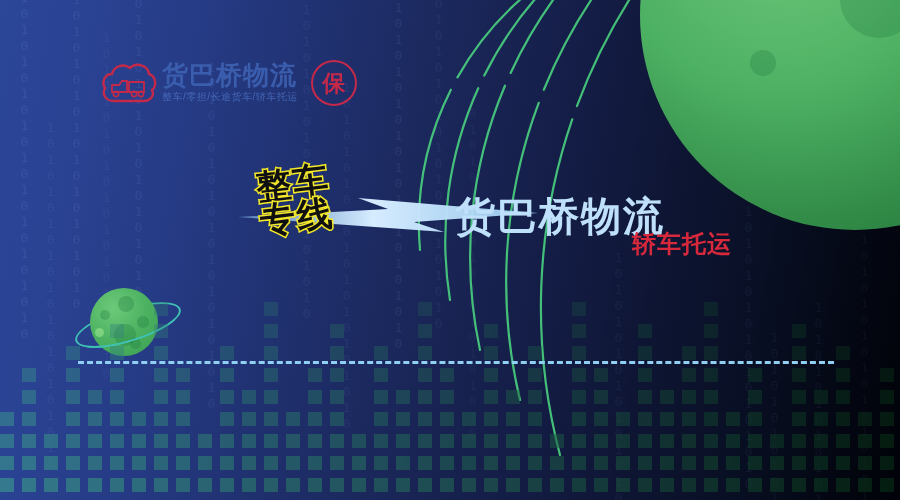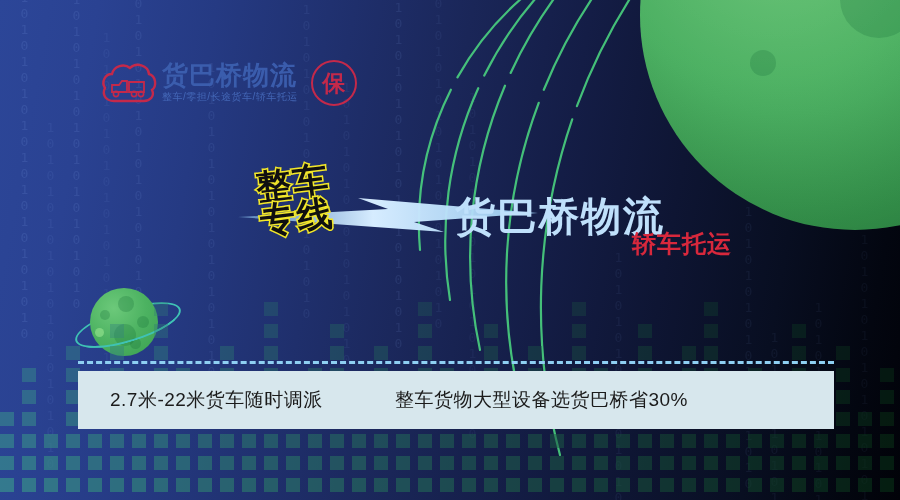--- a/index.html
+++ b/index.html
@@ -580,18 +580,14 @@
     <span>专线</span>
   </div>
 
   <div class="dest">
     <div class="l2">货巴桥物流</div>
   </div>
 
   <div class="insurance">轿车托运</div>
 
   <div class="dash-line"></div>
-  <div class="banner">
-    <div class="banner-item first">2.7米-22米货车随时调派</div>
-    <div class="banner-item second">整车货物大型设备选货巴桥省30%</div>
-  </div>
 
 </div>
 
 </body></html>

